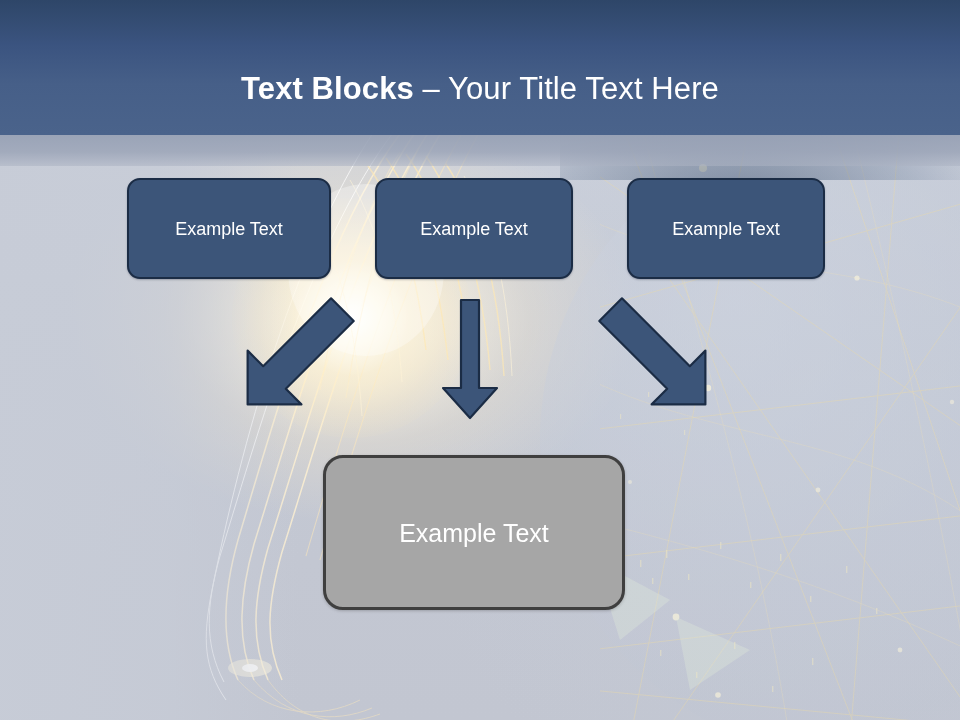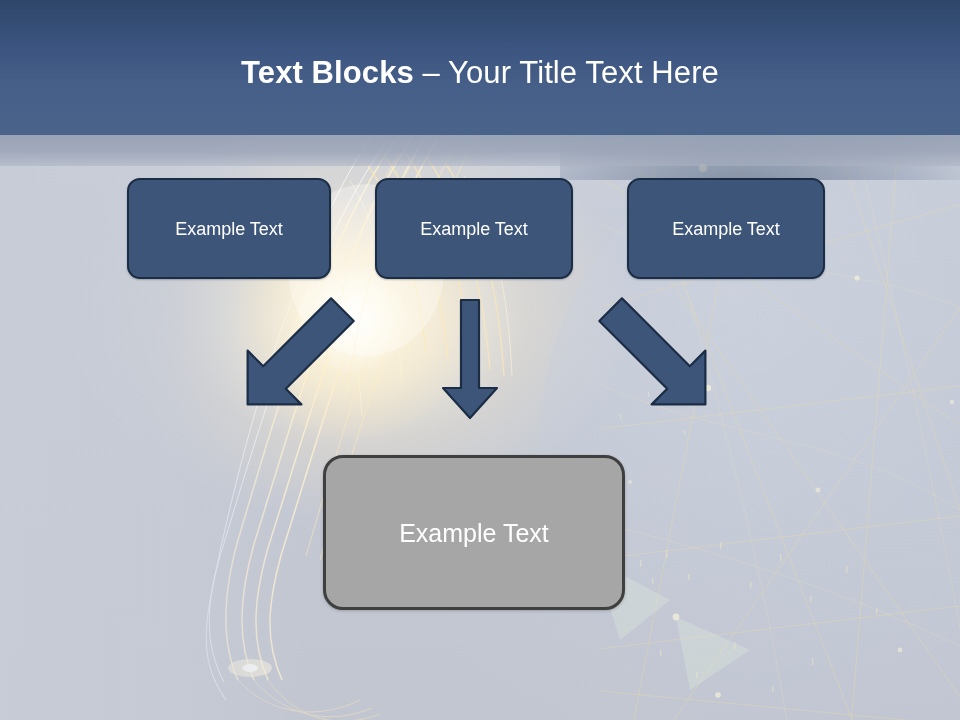--- a/index.html
+++ b/index.html
@@ -154,21 +154,21 @@
     height: 31px;
     background: linear-gradient(180deg,
         rgba(150,160,180,0.92) 0%,
         rgba(156,165,184,0.86) 55%,
         rgba(172,179,195,0.55) 100%);
   }
 
   .slide-title {
     position: absolute;
     left: 0;
-    top: 53px;
+    top: 69px;
     width: 960px;
     text-align: center;
     color: #ffffff;
     font-size: 31px;
     line-height: 40px;
     letter-spacing: 0.1px;
     white-space: nowrap;
   }
   .slide-title .t-strong { font-weight: bold; }
   .slide-title .t-light  { font-weight: normal; }

